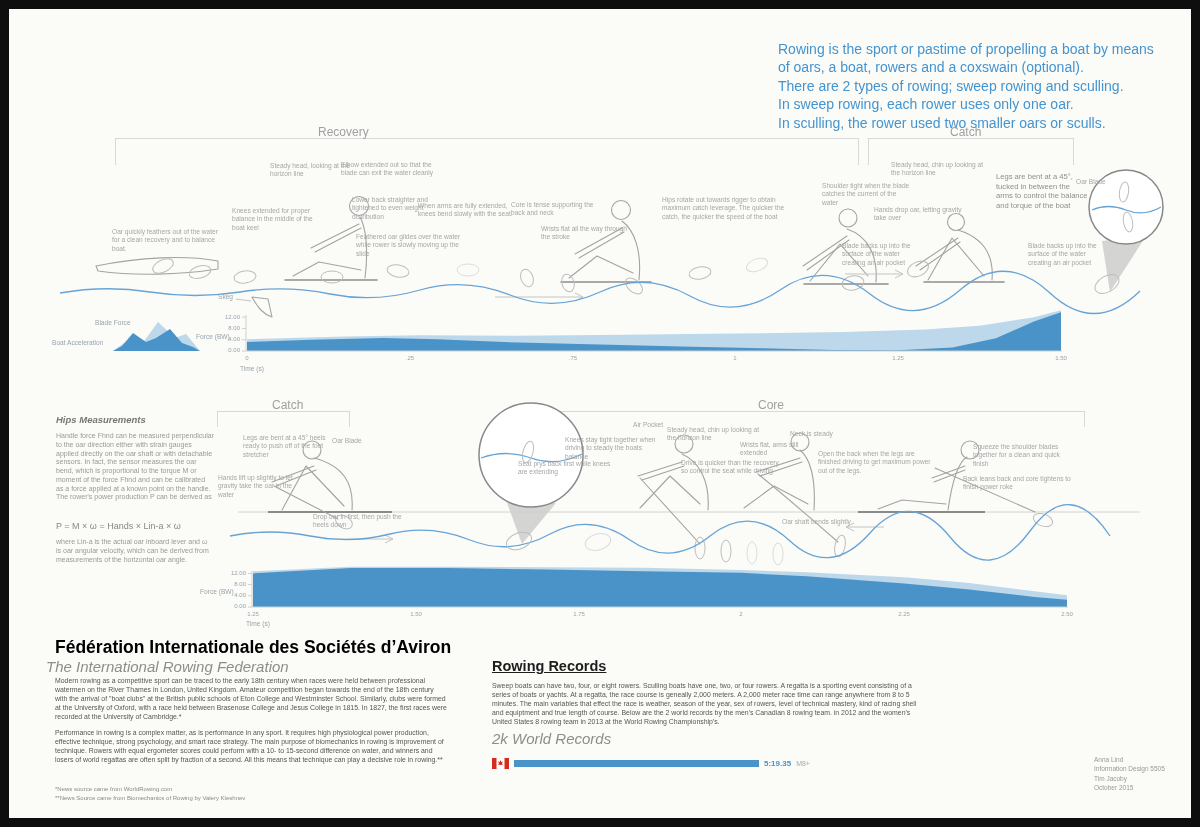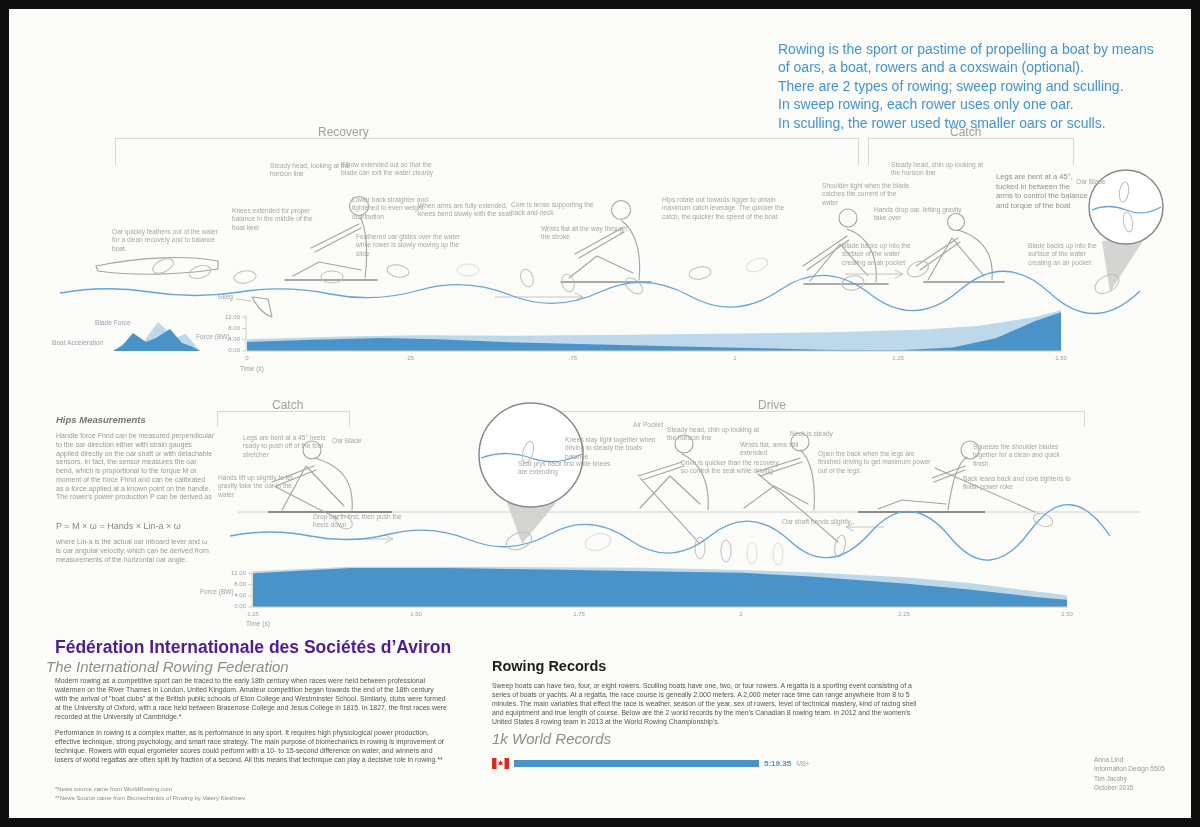--- a/index.html
+++ b/index.html
@@ -12,21 +12,21 @@
   .phase{font-size:12px;color:#a0a0a0;text-align:center;}
   .bracket{position:absolute;border-top:1px solid #d8d8d8;border-left:1px solid #d8d8d8;border-right:1px solid #d8d8d8;}
   .ann{position:absolute;font-size:6.6px;line-height:1.28;color:#a6a6a6;z-index:10;}
   .ann-big{font-size:7.6px;color:#8f8f8f;}
   .clabel{position:absolute;font-size:6.6px;color:#9aa4ad;z-index:10;}
   .ytick{position:absolute;font-size:6px;color:#9aa4ad;text-align:right;width:26px;z-index:10;}
   .xtick{position:absolute;font-size:6px;color:#9aa4ad;text-align:center;width:26px;z-index:10;}
   .fm-h{font-size:9.5px;font-style:italic;font-weight:bold;color:#777;}
   .fm-p{font-size:7px;line-height:1.25;color:#999;}
   .fm-f{font-size:9px;color:#888;}
-  .fisa-h{font-size:17.5px;font-weight:bold;color:#4c1d95;text-align:center;}
+  .fisa-h{font-size:17.5px;font-weight:bold;color:#000000;text-align:center;}
   .fisa-sub{font-size:15px;font-style:italic;color:#8d8d8d;}
   .bodytext{font-size:6.9px;line-height:1.3;color:#555;}
   .fn{font-size:6px;color:#8a8a8a;}
   .rec-h{font-size:14.5px;font-weight:bold;color:#1d1d1d;}
   .rec-sub{font-size:15px;font-style:italic;color:#8d8d8d;}
   .rec-row{position:absolute;display:flex;align-items:center;gap:5px;z-index:10;}
   .rec-bar{height:7px;background:#4a93c8;}
   .rec-time{font-size:8px;font-weight:bold;color:#4a93c8;}
   .rec-cat{font-size:7px;color:#aaa;}
   .credits{font-size:6.5px;line-height:1.45;color:#999;white-space:pre-line;}
@@ -180,21 +180,21 @@
 In sweep rowing, each rower uses only one oar.
 In sculling, the rower used two smaller oars or sculls.</div>
 
   <div class="bracket" style="left:115px;top:138px;width:742px;height:26px;"></div>
   <div class="bracket" style="left:868px;top:138px;width:204px;height:26px;"></div>
   <div class="abs phase" style="left:318px;top:125px;">Recovery</div>
   <div class="abs phase" style="left:950px;top:125px;">Catch</div>
   <div class="bracket" style="left:217px;top:411px;width:131px;height:15px;"></div>
   <div class="bracket" style="left:533px;top:411px;width:550px;height:15px;"></div>
   <div class="abs phase" style="left:272px;top:398px;">Catch</div>
-  <div class="abs phase" style="left:758px;top:398px;">Drive</div>
+  <div class="abs phase" style="left:758px;top:398px;">Core</div>
 
   <div class="ann" style="left:112px;top:228px;width:112px;">Oar quickly feathers out of the water for a clean recovery and to balance boat.</div>
   <div class="ann" style="left:232px;top:207px;width:82px;">Knees extended for proper balance in the middle of the boat keel</div>
   <div class="ann" style="left:270px;top:162px;width:92px;">Steady head, looking at the horizon line</div>
   <div class="ann" style="left:341px;top:161px;width:96px;">Elbow extended out so that the blade can exit the water cleanly</div>
   <div class="ann" style="left:352px;top:196px;width:96px;">Lower back straighter and tightened to even weight distribution</div>
   <div class="ann" style="left:418px;top:202px;width:96px;">When arms are fully extended, knees bend slowly with the seat.</div>
   <div class="ann" style="left:356px;top:233px;width:112px;">Feathered oar glides over the water while rower is slowly moving up the slide</div>
   <div class="ann" style="left:511px;top:201px;width:92px;">Core is tense supporting the back and neck</div>
   <div class="ann" style="left:541px;top:225px;width:88px;">Wrists flat all the way through the stroke</div>
@@ -257,23 +257,23 @@
   <div class="xtick" style="left:1054px;top:611px;">2.50</div>
   <div class="clabel" style="left:246px;top:620px;">Time (s)</div>
 
   <div class="abs fisa-h" style="left:55px;top:637px;">Fédération Internationale des Sociétés d’Aviron</div>
   <div class="abs fisa-sub" style="left:46px;top:658px;">The International Rowing Federation</div>
   <div class="abs bodytext" style="left:55px;top:677px;width:392px;">Modern rowing as a competitive sport can be traced to the early 18th century when races were held between professional watermen on the River Thames in London, United Kingdom. Amateur competition began towards the end of the 18th century with the arrival of "boat clubs" at the British public schools of Eton College and Westminster School. Similarly, clubs were formed at the University of Oxford, with a race held between Brasenose College and Jesus College in 1815. In 1827, the first races were recorded at the University of Cambridge.*</div>
   <div class="abs bodytext" style="left:55px;top:729px;width:392px;">Performance in rowing is a complex matter, as is performance in any sport. It requires high physiological power production, effective technique, strong psychology, and smart race strategy. The main purpose of biomechanics in rowing is improvement of technique. Rowers with equal ergometer scores could perform with a 10- to 15-second difference on water, and winners and losers of world regattas are often split by fraction of a second. All this means that technique can play a decisive role in rowing.**</div>
   <div class="abs fn" style="left:55px;top:786px;">*News source came from WorldRowing.com</div>
   <div class="abs fn" style="left:55px;top:795px;">**News Source came from Biomechanics of Rowing by Valery Kleshnev</div>
 
-  <div class="abs rec-h" style="left:492px;top:658px;">Rowing Records</div>
+  <div class="abs rec-h" style="left:492px;top:658px;text-decoration:underline;">Rowing Records</div>
   <div class="abs bodytext" style="left:492px;top:682px;width:428px;">Sweep boats can have two, four, or eight rowers. Sculling boats have one, two, or four rowers. A regatta is a sporting event consisting of a series of boats or yachts. At a regatta, the race course is geneally 2,000 meters. A 2,000 meter race time can range anywhere from 8 to 5 minutes. The main variables that effect the race is weather, season of the year, sex of rowers, level of technical mastery, kind of racing shell and equiptment and true length of course. Below are the 2 world records by the men's Canadian 8 rowing team. in 2012 and the women's United States 8 rowing team in 2013 at the World Rowing Championship's.</div>
-  <div class="abs rec-sub" style="left:492px;top:730px;">1k World Records</div>
+  <div class="abs rec-sub" style="left:492px;top:730px;">2k World Records</div>
 
   <div class="rec-row" style="left:492px;top:758px;">
     <svg width="17" height="11" viewBox="0 0 17 11">
       <rect width="17" height="11" fill="#fff" stroke="#ddd" stroke-width="0.5"></rect>
       <rect width="4.5" height="11" fill="#d52b1e"></rect>
       <rect x="12.5" width="4.5" height="11" fill="#d52b1e"></rect>
       <path d="M8.5,2 L9.3,4 L11,3.6 L9.9,5.6 L11.2,6.6 L8.5,6.9 L5.8,6.6 L7.1,5.6 L6,3.6 L7.7,4 Z" fill="#d52b1e"></path>
     </svg>
     <div class="rec-bar" style="width: 245px;"></div>
     <span class="rec-time">5:19.35</span>

